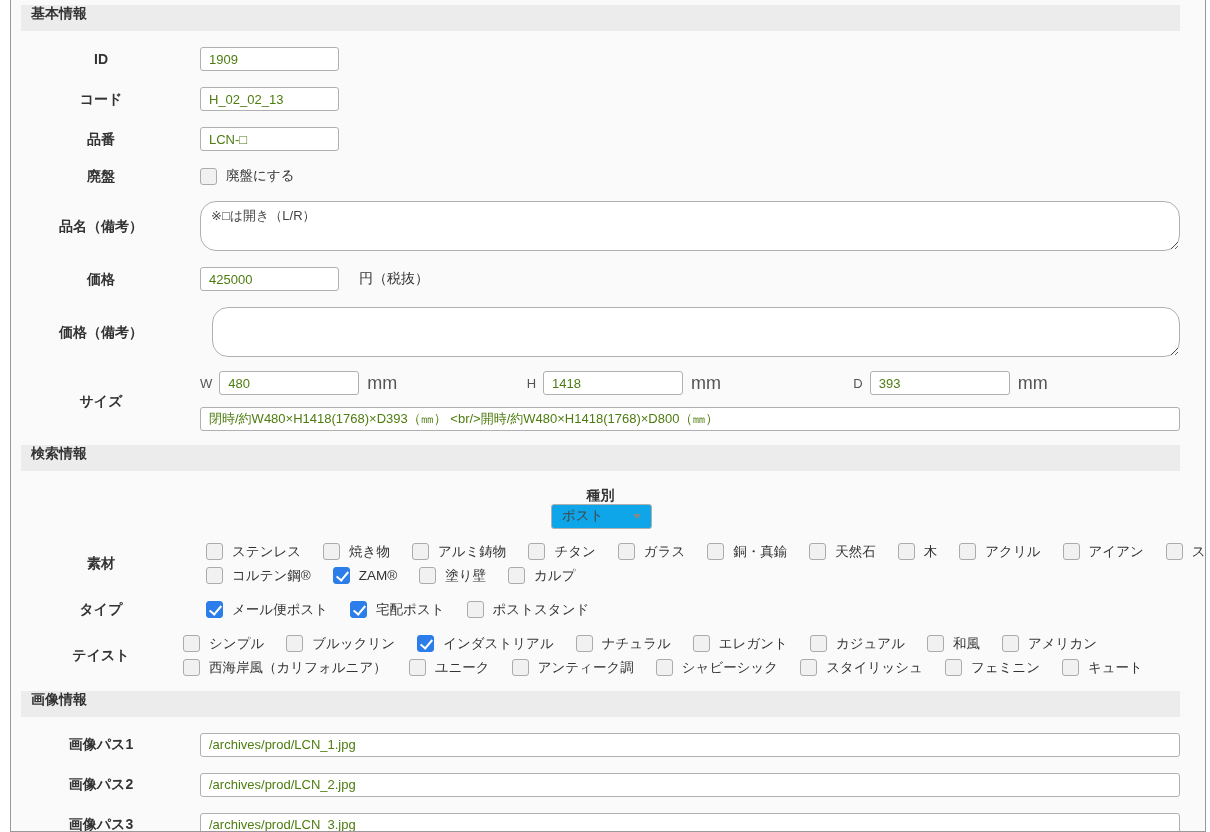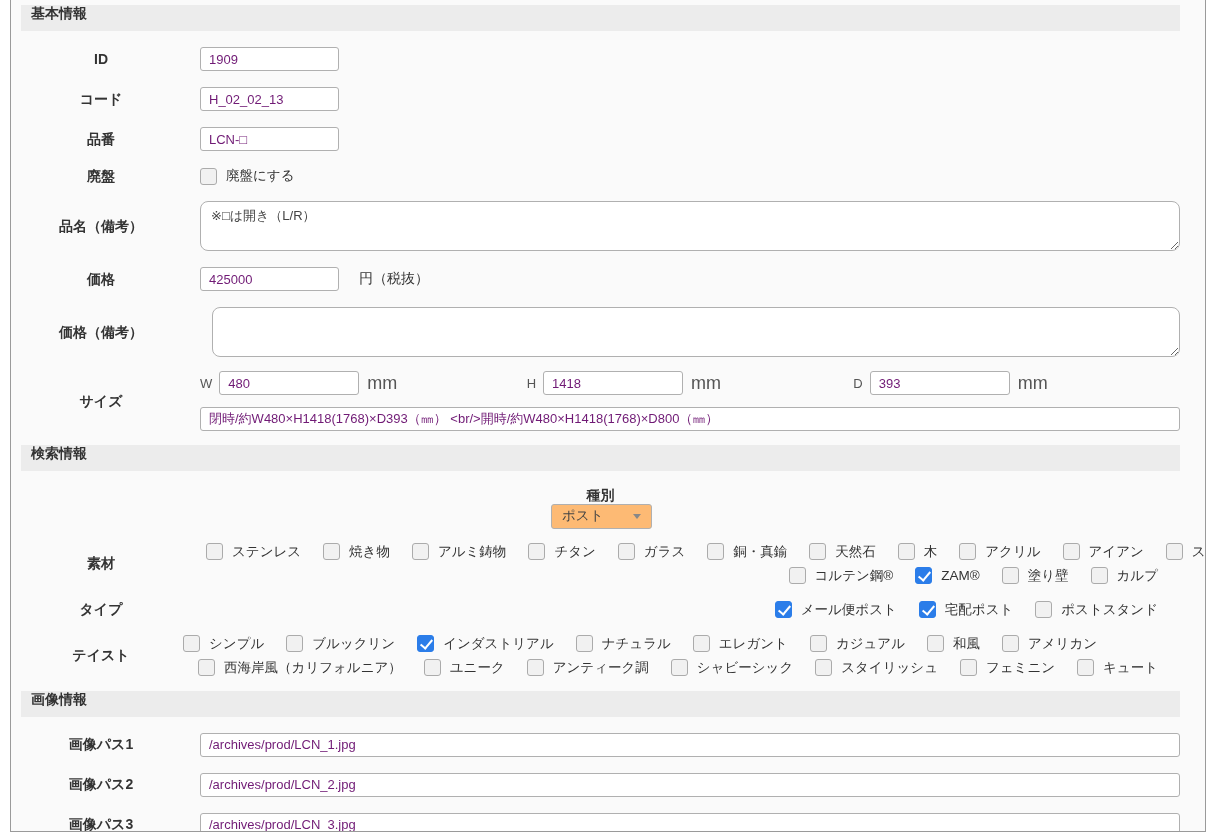--- a/index.html
+++ b/index.html
@@ -23,53 +23,53 @@
   .row{display:flex;align-items:center;margin-bottom:16px;}
   .lbl{
     width:160px;flex-shrink:0;text-align:center;
     font-size:14px;font-weight:bold;color:var(--text);line-height:1.2;
   }
   .ctl{margin-left:19px;flex:1;display:flex;align-items:center;min-width:0;}
   .ctl.tight{margin-left:2px;}
   .ctl-col{margin-left:19px;flex:1;min-width:0;}
   .txt{
     height:24px;border:1px solid var(--border);border-radius:3px;background:#fff;
-    font-family:"Liberation Sans","DejaVu Sans",sans-serif;font-size:13px;color:#701a75;
+    font-family:"Liberation Sans","DejaVu Sans",sans-serif;font-size:13px;color:#4d7c0f;
     padding:0 8px;outline:none;
   }
   .w-sm{width:139px;}
   .w-dim{width:140px;}
   .w-full{width:100%;}
   .txt-area{
-    width:100%;height:50px;border:1px solid var(--border);border-radius:8px;background:#fff;
+    width:100%;height:50px;border:1px solid var(--border);border-radius:16px;background:#fff;
     font-family:"Liberation Sans","DejaVu Sans",sans-serif;font-size:13px;color:#444;
     padding:5px 10px;outline:none;resize:both;display:block;
   }
   .suffix{margin-left:20px;font-size:14px;color:var(--text);}
   .size-line{display:flex;align-items:center;margin-bottom:12px;}
   .size-group{flex:1;display:flex;align-items:center;min-width:0;}
   .dim{font-size:13px;color:#555;margin-right:7px;}
   .unit{font-size:18px;color:#555;margin-left:8px;}
   
   .cb-line{display:flex;align-items:center;flex-wrap:nowrap;margin-bottom:6px;white-space:nowrap;}
-  .cb-line:last-child{margin-bottom:0;justify-content:flex-end;}
+  .cb-line:last-child{margin-bottom:0;}
   .cb-item{display:flex;align-items:center;margin-right:22px;cursor:pointer;}
   .cb{
     width:17px;height:17px;flex-shrink:0;position:relative;
     border:1px solid #ababab;border-radius:3px;background:#f1f1f1;
   }
   .cb.checked{background:var(--accent);border-color:var(--accent);}
   .cb.checked::after{
     content:"";position:absolute;left:5px;top:1px;width:5px;height:10px;
     border:solid #fff;border-width:0 2px 2px 0;transform:rotate(40deg);
   }
   .cb-label{margin-left:9px;font-size:13.5px;color:var(--text);}
   
   .select{
-    width:101px;height:25px;border:1px solid var(--border);border-radius:3px;background:#fdba74;
+    width:101px;height:25px;border:1px solid var(--border);border-radius:3px;background:#0ea5e9;
     display:flex;align-items:center;justify-content:space-between;
     padding:0 10px;font-size:13.5px;color:#444;cursor:pointer;
   }
   .tri{width:0;height:0;border-left:4.5px solid transparent;border-right:4.5px solid transparent;border-top:5px solid #888;}
   .grp-mb{margin-bottom:16px;gap:23px;}
   .row-sel{margin-bottom:14px;flex-direction:column;}
   .note-mb{margin-bottom:14px;gap:12px;}
 </style>
 </head>
 <body>

